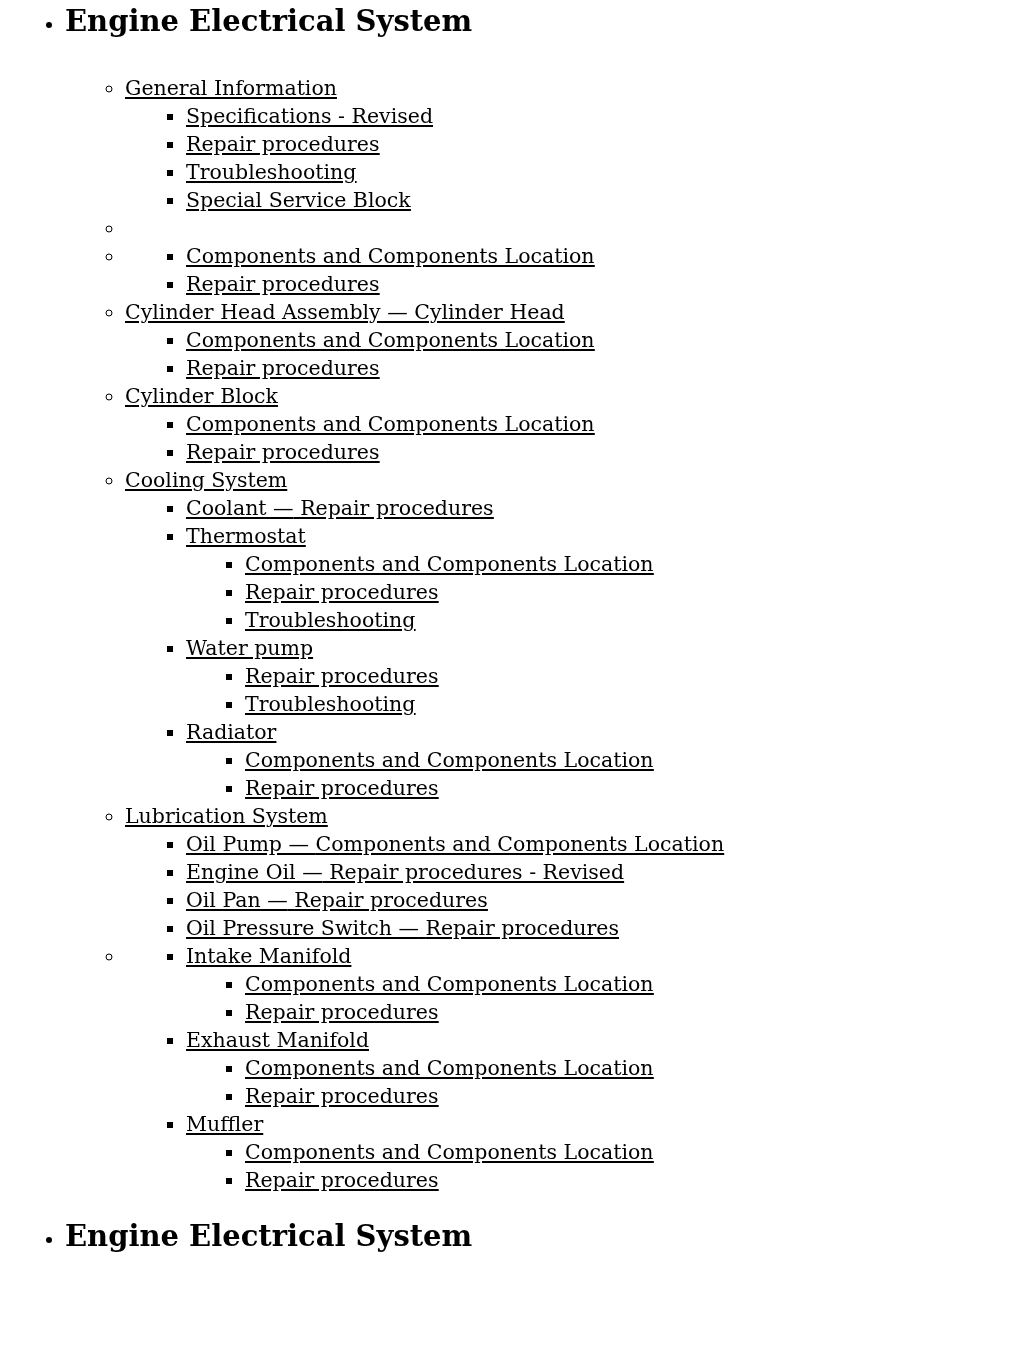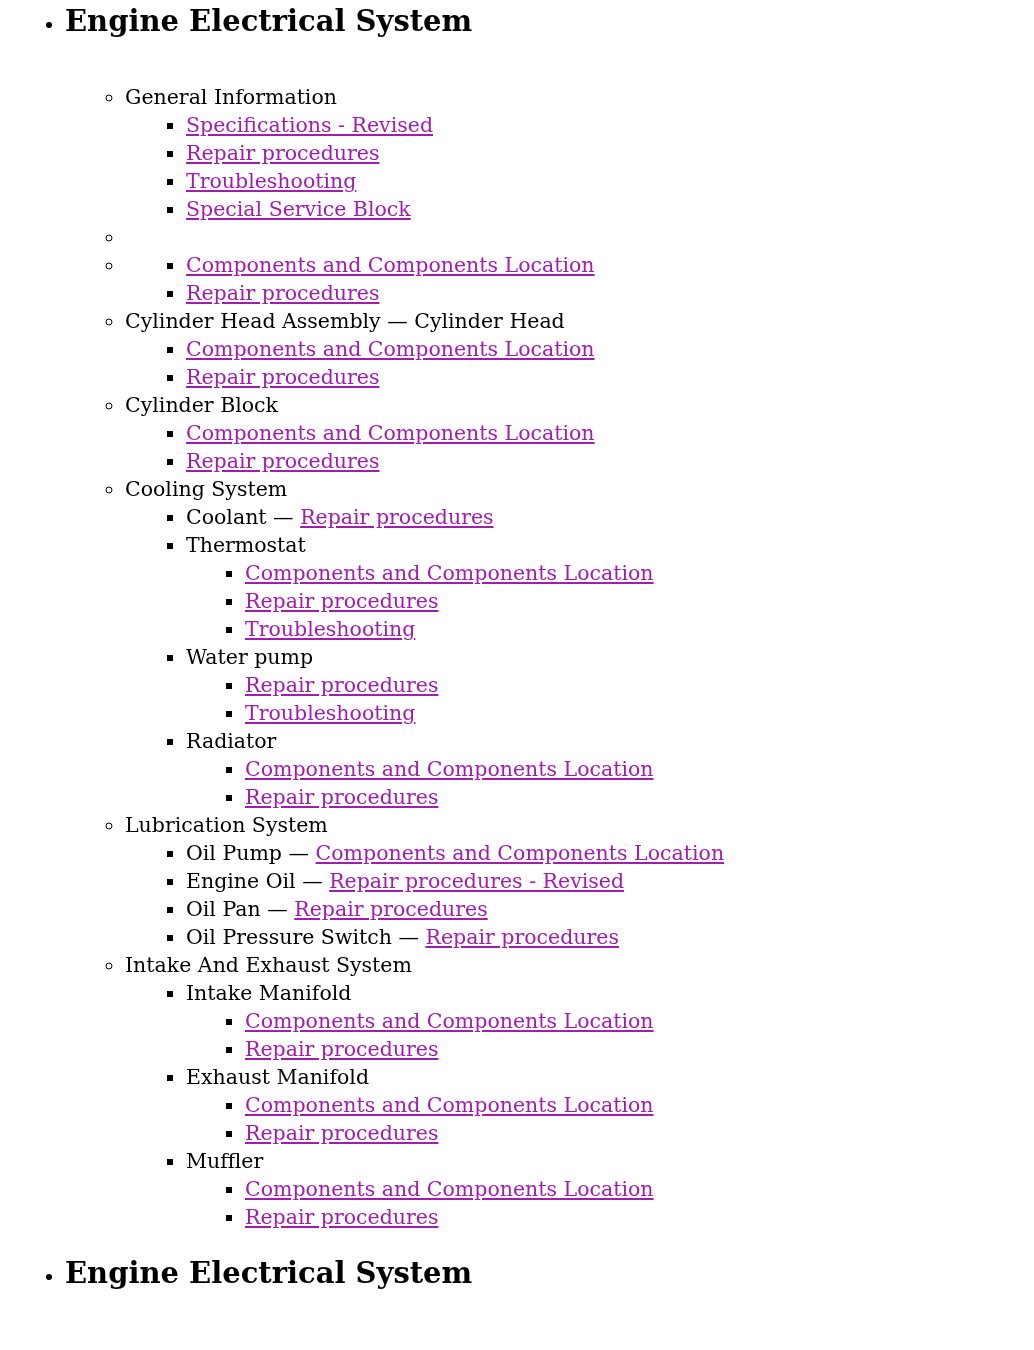--- a/index.html
+++ b/index.html
@@ -8,31 +8,31 @@
     height: 1350px;
     overflow: hidden;
     background: #ffffff;
     color: #000000;
     font-family: "DejaVu Serif", serif;
     font-size: 20.5px;
   }
   ul { margin: 0; padding: 0; list-style-position: outside; }
   li { line-height: 28px; }
   .lvl1 { padding-left: 65px; list-style-type: disc; }
-  .lvl2 { padding-left: 60px; list-style-type: circle; margin-top: 44px; }
+  .lvl2 { padding-left: 60px; list-style-type: circle; margin-top: 35px; text-decoration: underline; }
   .lvl3 { padding-left: 61px; list-style-type: square; }
   .lvl4 { padding-left: 59px; list-style-type: square; }
   .heading {
     font-size: 29px;
     line-height: 36px;
     font-weight: bold;
     margin: 3px 0 0 0;
   }
   .heading-next { margin-top: 24px; }
-  a { color: #a21caf; text-decoration: underline; }
+  a { color: #000000; text-decoration: underline; }
 </style>
 </head>
 <body>
 
 <ul class="lvl1">
   <li>
     <h1 class="heading">Engine Electrical System</h1>
     <ul class="lvl2">
 
       <li>
@@ -119,21 +119,20 @@
             <a href="#">Repair procedures</a>
           </li>
           <li>
             <span>Oil Pressure Switch —</span>
             <a href="#">Repair procedures</a>
           </li>
         </ul>
       </li>
 
       <li>
-        <span>Intake And Exhaust System</span>
         <ul class="lvl3">
           <li>
             <span>Intake Manifold</span>
             <ul class="lvl4">
               <li><a href="#">Components and Components Location</a></li>
               <li><a href="#">Repair procedures</a></li>
             </ul>
           </li>
           <li>
             <span>Exhaust Manifold</span>

